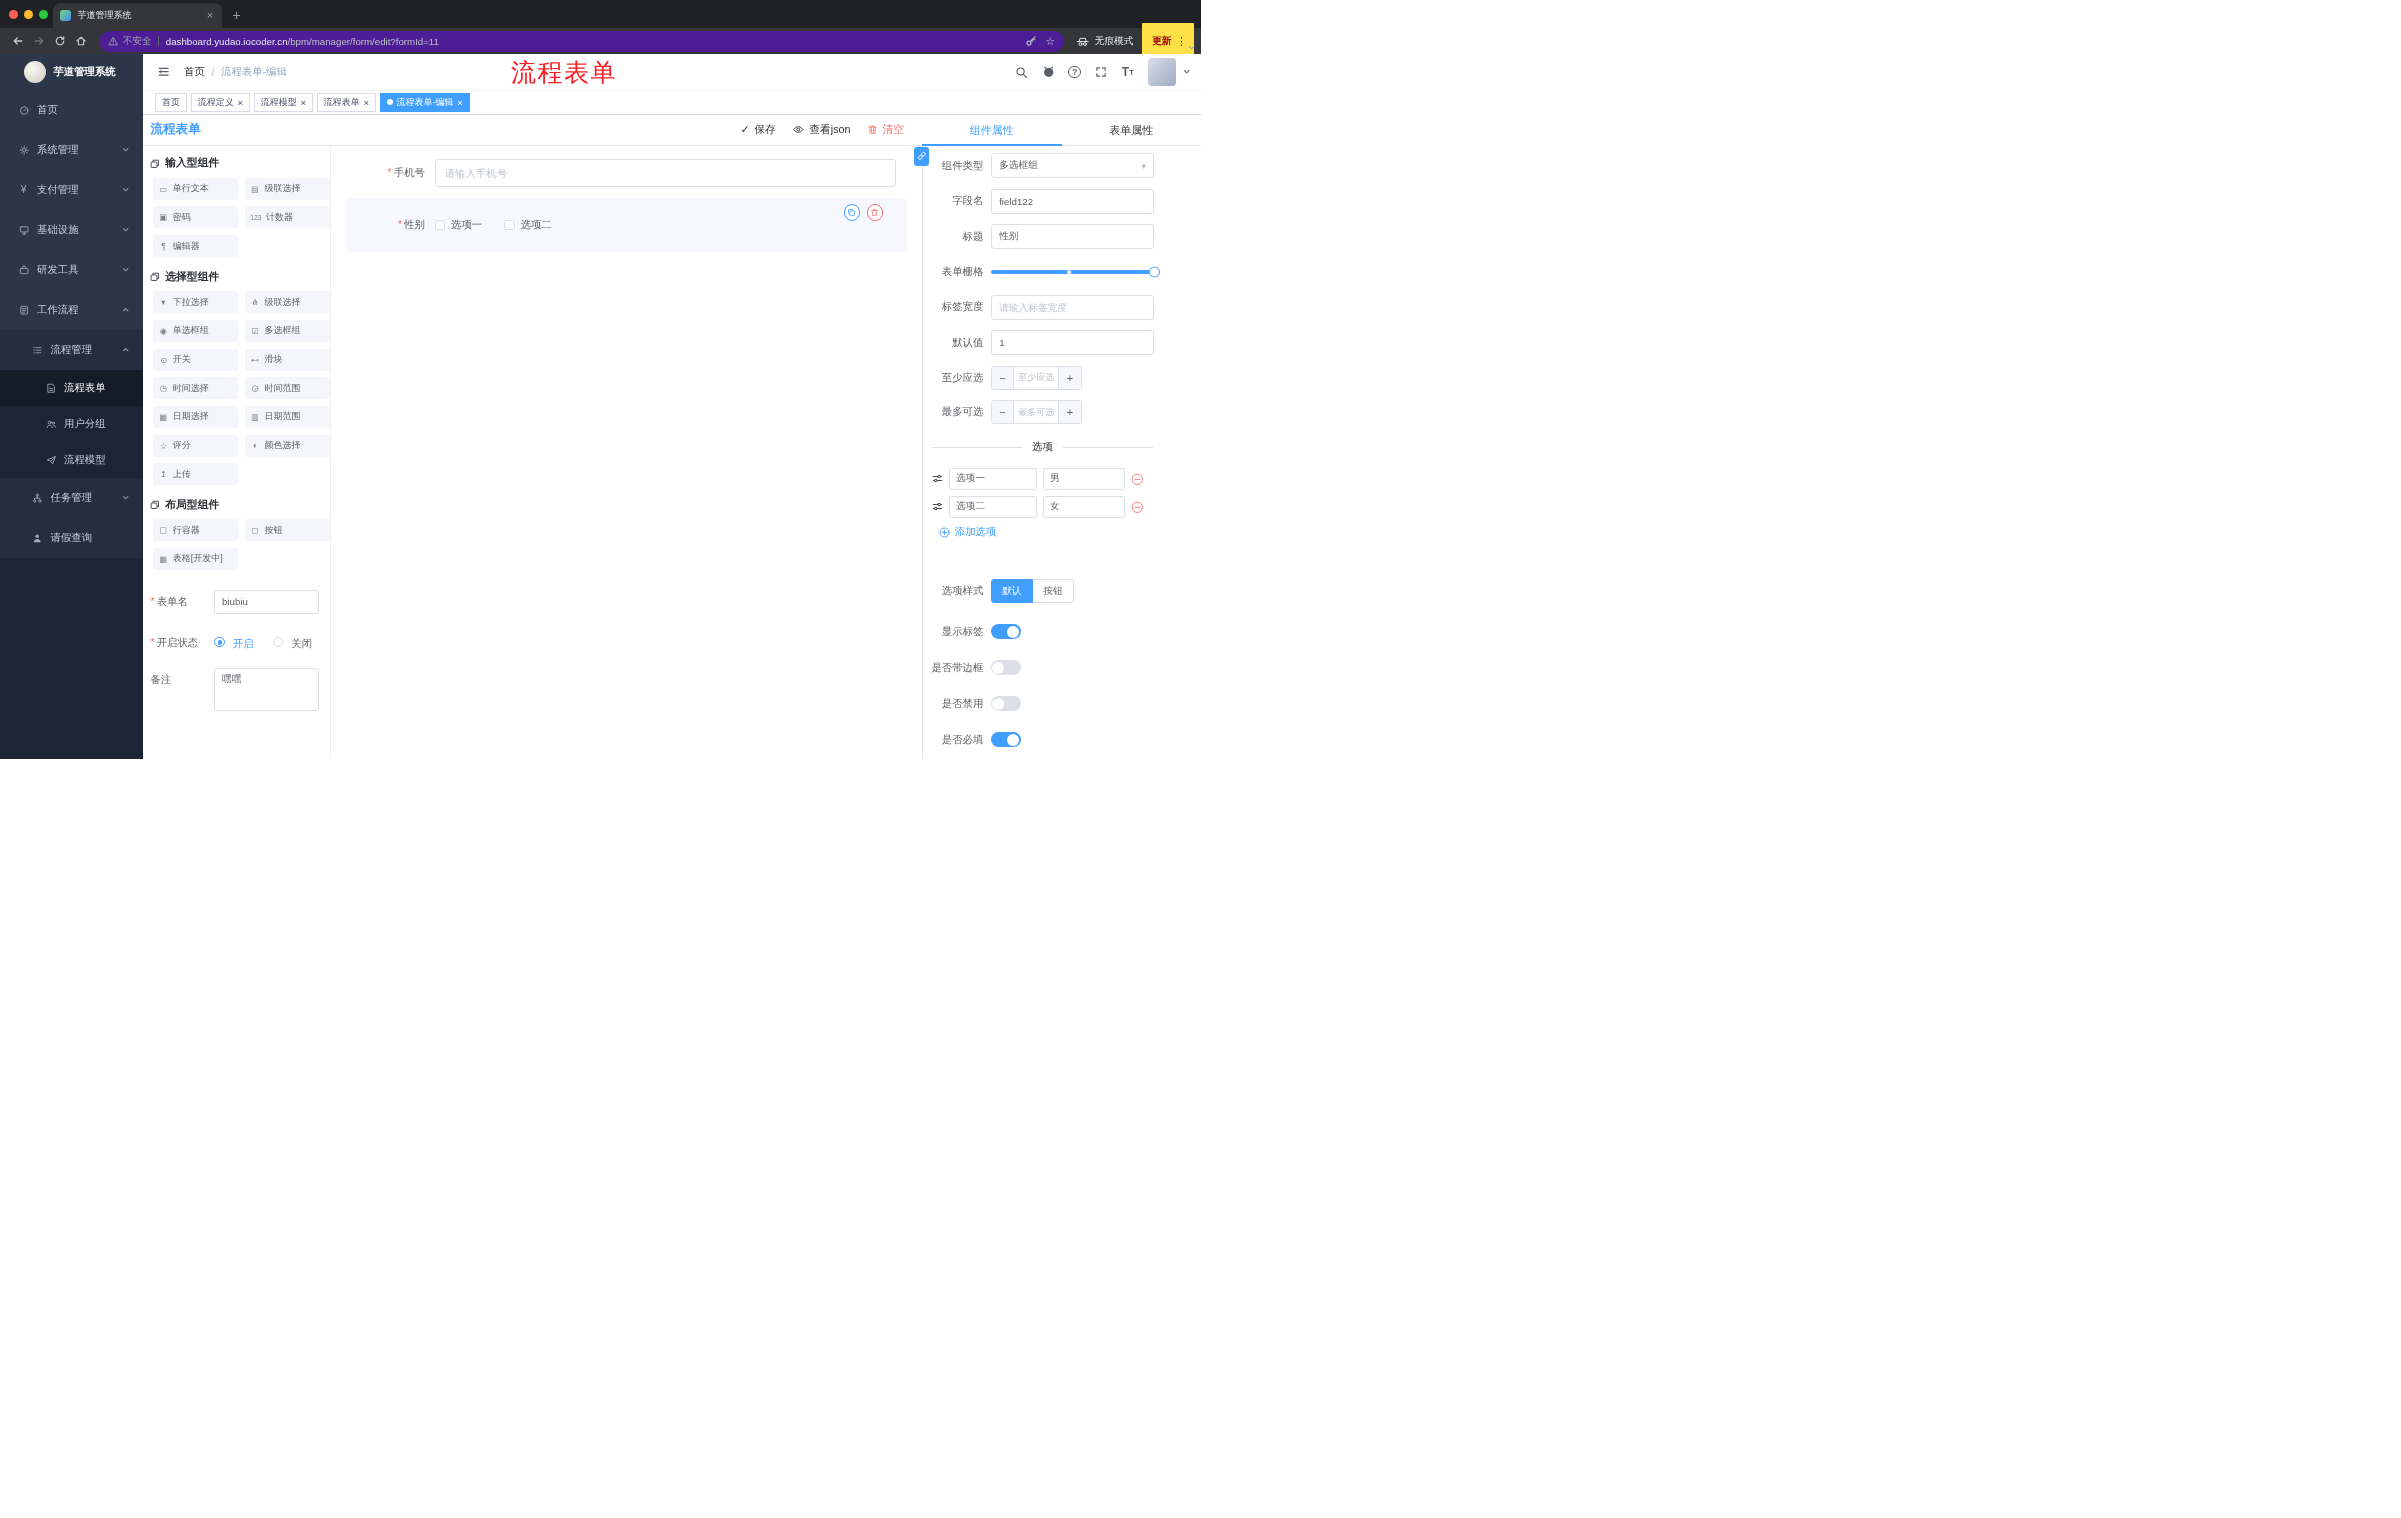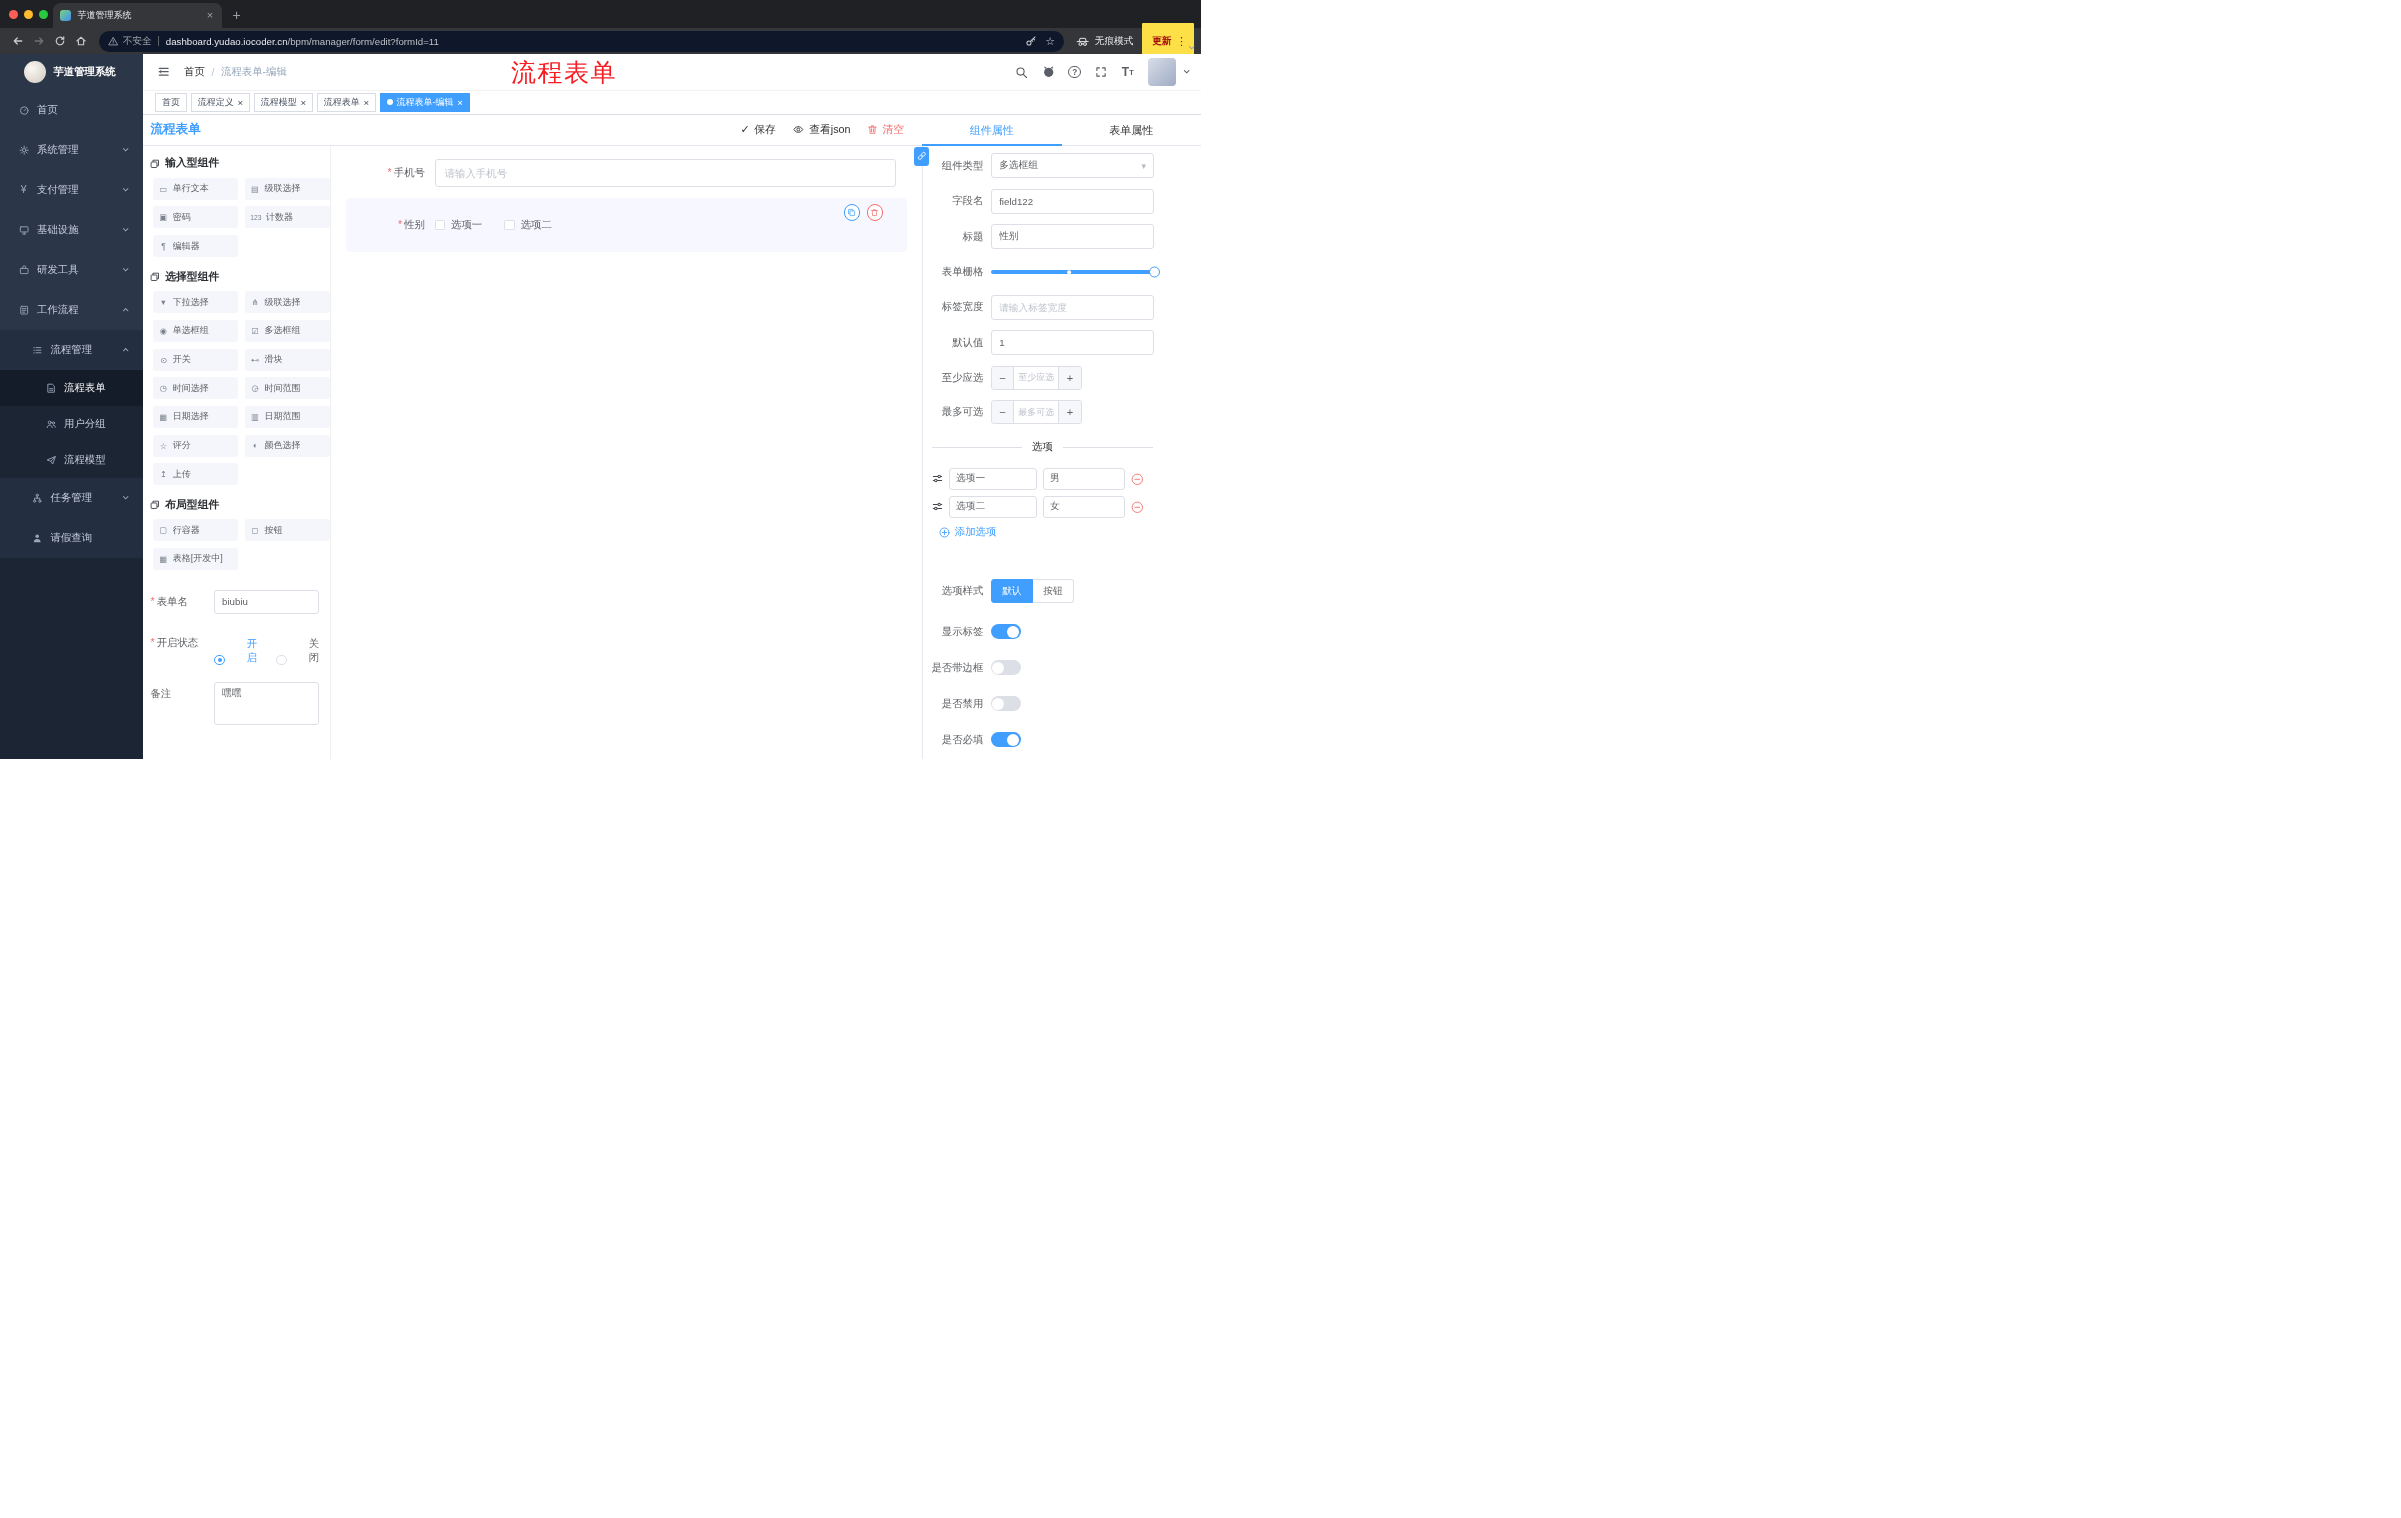--- a/index.html
+++ b/index.html
@@ -14,21 +14,21 @@
 .light{width:9px;height:9px;border-radius:50%}
 .light.red{background:#ff5f57}.light.yellow{background:#febc2e}.light.green{background:#28c840}
 .tab{margin-left:53px;width:169px;height:24.5px;background:#35363a;border-radius:7.4px 7.4px 0 0;display:flex;align-items:center;padding:0 7.4px;gap:6px}
 .favicon{width:11px;height:11px;border-radius:3px;background:linear-gradient(135deg,#7bd47b,#3f8ef7);flex-shrink:0}
 .tab-title{color:#e8eaed;font-size:9px;flex:1;white-space:nowrap;overflow:hidden}
 .tab-close{color:#9aa0a6;font-size:11px;line-height:1;padding:0 1.5px}
 .newtab{color:#9aa0a6;font-size:14px;margin:0 0 6px 10.4px;line-height:1}
 .toolbar{position:absolute;top:27.5px;left:0;right:0;height:27px;background:#35363a;display:flex;align-items:center;padding:0 7.4px}
 .navbtn{width:21px;height:21px;display:flex;align-items:center;justify-content:center;color:#c6c9ce;flex-shrink:0}
 .navbtn.disabled{color:#6e7276}
-.addressbar{flex:1;height:21px;background:#0f172a;border-radius:10.4px;margin:0 7.4px;display:flex;align-items:center;padding:0 4.5px 0 9px;font-size:9.7px;min-width:0}
+.addressbar{flex:1;height:21px;background:#4c1d95;border-radius:10.4px;margin:0 7.4px;display:flex;align-items:center;padding:0 4.5px 0 9px;font-size:9.7px;min-width:0}
 .addr-sec{display:flex;align-items:center;gap:4.5px;color:#9aa0a6}
 .addr-div{width:0.7px;height:10.4px;background:#5f6368;margin:0 6.7px}
 .addr-host{color:#e8eaed}
 .addr-path{color:#bdc1c6}
 .addr-spacer{flex:1}
 .addr-icon{width:19.3px;height:18px;display:flex;align-items:center;justify-content:center;color:#c6c9ce;font-size:11px}
 .incog{display:flex;align-items:center;gap:5.2px;color:#e8eaed;font-size:9.7px;margin:0 9px 0 4.5px;flex-shrink:0}
 .update-pill{background:#fde047;color:#a50e0e;border-radius:1px;height:36px;display:flex;align-items:center;padding:0 4.5px 0 9.7px;font-size:9.7px;font-weight:bold;gap:2.2px;flex-shrink:0}
 .update-pill .kebab{font-size:11px;font-weight:normal;padding:0 2.2px}
 .tb-caret{position:absolute;right:5.2px;top:44px;color:#9aa0a6}
@@ -93,21 +93,21 @@
 .chip{height:22px;background:#f4f6fc;border-radius:2.2px;display:flex;align-items:center;padding:0 5.2px;gap:4.5px;font-size:9px;color:#606266;cursor:move;white-space:nowrap;overflow:hidden}
 .chip-ico{color:#79808c;font-size:8.2px;min-width:9.7px;text-align:center;flex-shrink:0}
 .meta{margin-top:20px;display:flex;flex-direction:column;gap:17px;padding-right:5.2px}
 .meta-row{display:flex;align-items:flex-start}
 .meta-label{width:58px;font-size:10.4px;color:#606266;padding-top:5.2px;flex-shrink:0;white-space:nowrap}
 .star{color:#f56c6c;margin-right:2.2px}
 .meta-ctl{margin-left:6px;flex:1}
 .tin{width:100%;height:24px;border:0.7px solid #dcdfe6;border-radius:3px;padding:0 6.7px;font-size:9.7px;color:#606266;background:#fff;outline:none;font-family:inherit}
 textarea.tin{height:43px;padding:4.5px 6.7px;resize:none}
 .radio-row{display:flex;gap:19.3px;padding-top:6px}
-.radio{display:flex;align-items:flex-end;gap:22px;font-size:10.4px;color:#606266;cursor:pointer}
+.radio{display:flex;align-items:flex-start;gap:8px;font-size:10.4px;color:#606266;cursor:pointer}
 .rdot{width:10.4px;height:10.4px;border-radius:50%;border:0.7px solid #dcdfe6;background:#fff;position:relative;flex-shrink:0}
 .radio.sel{color:#409eff}
 .radio.sel .rdot{border-color:#409eff}
 .radio.sel .rdot::after{content:"";position:absolute;left:2.2px;top:2.2px;width:4.5px;height:4.5px;border-radius:50%;background:#409eff}
 
 
 .canvas{position:absolute;left:331px;top:146px;right:279px;bottom:0;background:#fff;padding:13.4px 15px;overflow:hidden}
 .cfield{display:flex;align-items:center;padding:0 11px;cursor:pointer}
 .cfield-label{width:68px;text-align:right;font-size:10.4px;color:#606266;margin-right:9.7px;white-space:nowrap;flex-shrink:0}
 .cinput{flex:1;height:28px;border:0.7px solid #dcdfe6;border-radius:3px;padding:0 9px;font-size:10.4px;color:#606266;background:#fff;outline:none;font-family:inherit}

